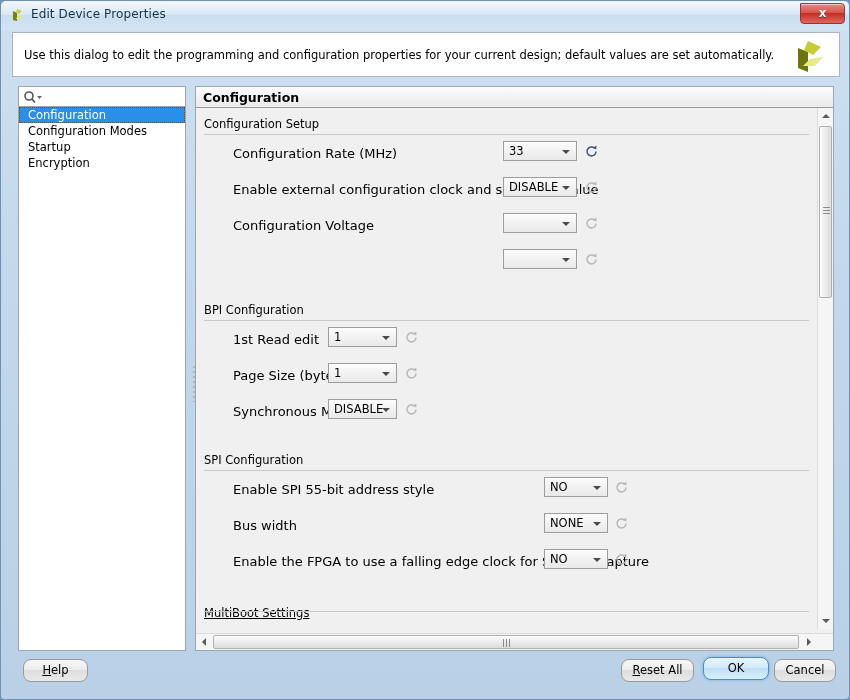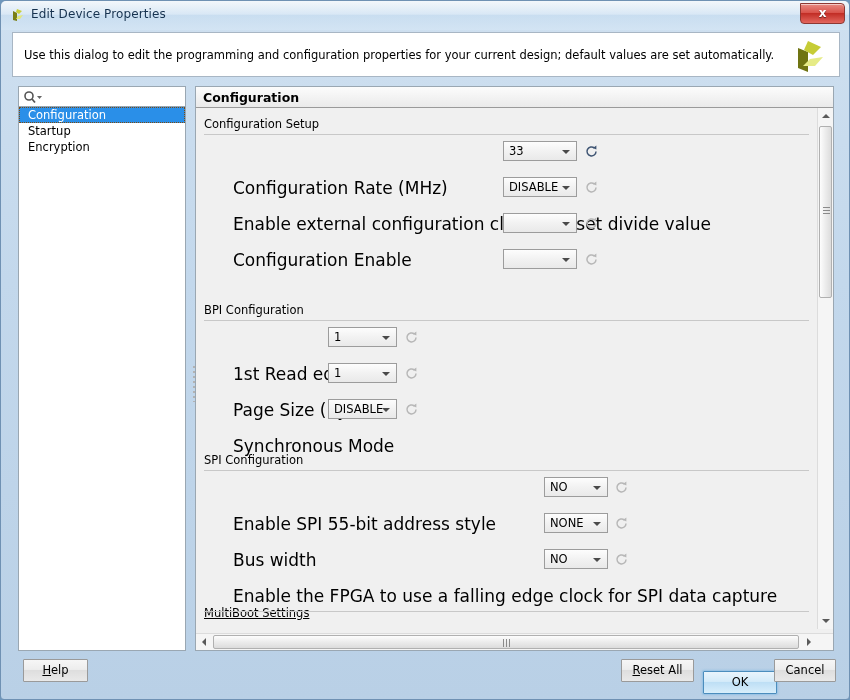--- a/index.html
+++ b/index.html
@@ -188,24 +188,23 @@
   }
   .group-rule {
     position: absolute;
     height: 1px;
     background: #c8c8c8;
   }
 
   
   .field-label {
     position: absolute;
-    font-size: 17px;
-    color: #000;
-    white-space: nowrap;
-    margin-top: 32px;
+    font-size: 13px;
+    color: #000;
+    white-space: nowrap;
   }
   .combo {
     position: absolute;
     height: 20px;
     background: linear-gradient(to bottom, #fdfdfd 0%, #f2f2f2 50%, #e9e9e9 100%);
     border: 1px solid #9c9c9c;
     cursor: pointer;
   }
   .combo .val {
     position: absolute;
@@ -319,21 +318,21 @@
   
   #buttonbar {
     position: absolute; left: 0; bottom: 8px;
     width: 850px; height: 34px;
   }
   .btn {
     position: absolute;
     height: 23px;
     background: linear-gradient(to bottom, #f6f6f6 0%, #ededed 45%, #dedede 50%, #e9e9e9 100%);
     border: 1px solid #9a9a9a;
-    border-radius: 1px;
+    border-radius: 8px;
     font-family: inherit;
     font-size: 11.5px;
     color: #000;
     text-align: center;
     line-height: 21px;
     cursor: pointer;
     white-space: nowrap;
   }
   .btn.default {
     background: linear-gradient(to bottom, #e9f4fc 0%, #d4ebf9 45%, #bedff5 50%, #d8eefb 100%);
@@ -380,20 +379,21 @@
             <circle cx="6" cy="6" r="4" fill="none" stroke="#555" stroke-width="1.6"></circle>
             <line x1="9" y1="9" x2="12" y2="12.5" stroke="#555" stroke-width="1.8"></line>
             <polygon points="14,6 19,6 16.5,9" fill="#666"></polygon>
           </svg>
         </span>
         <input id="search-input" type="text" placeholder="" style="">
       </div>
 
       <div id="tree">
         <div class="tree-item selected">Configuration</div>
+        <div class="tree-item">Configuration Modes</div>
         <div class="tree-item">Startup</div>
         <div class="tree-item">Encryption</div>
       </div>
     </div>
 
     <div id="splitter">
       <div id="splitter-dots"></div>
     </div>
 
     <div id="rightpanel">
@@ -425,21 +425,21 @@
             <span class="val">DISABLE</span>
             <span class="arrow"></span>
           </div>
           <span class="refresh" style="left:388px; top:72px;">
             <svg width="15" height="15" viewBox="0 0 15 15">
               <path d="M12 7.5 A4.5 4.5 0 1 1 10.4 4.0" fill="none" stroke="#b7b7b7" stroke-width="1.5"></path>
               <polygon points="12.4,1.5 12.4,5.4 8.7,4.1" fill="#b7b7b7"></polygon>
             </svg>
           </span>
 
-          <div class="field-label" style="left:37px; top:110px;">Configuration Enable</div>
+          <div class="field-label" style="left:37px; top:110px;">Configuration Voltage</div>
           <div class="combo" style="left:307px; top:105px; width:74px;">
             <span class="val"></span>
             <span class="arrow"></span>
           </div>
           <span class="refresh" style="left:388px; top:108px;">
             <svg width="15" height="15" viewBox="0 0 15 15">
               <path d="M12 7.5 A4.5 4.5 0 1 1 10.4 4.0" fill="none" stroke="#b7b7b7" stroke-width="1.5"></path>
               <polygon points="12.4,1.5 12.4,5.4 8.7,4.1" fill="#b7b7b7"></polygon>
             </svg>
           </span>
@@ -566,17 +566,17 @@
     </div>
   </div>
 
   <div id="buttonbar">
     <div class="btn" style="left:22px; top:2px; width:65px;">
       <span><u>H</u><span>elp</span></span>
     </div>
     <div class="btn" style="left:620px; top:2px; width:73px;">
       <span><u>R</u><span>eset All</span></span>
     </div>
-    <div class="btn default" style="left:702px; top:14px; width:74px;text-align:center;">OK</div>
+    <div class="btn default" style="left:702px; top:0; width:66px;text-align:center;">OK</div>
     <div class="btn" style="left:773px; top:2px; width:62px;">Cancel</div>
   </div>
 
 </div>
 
 </body></html>

